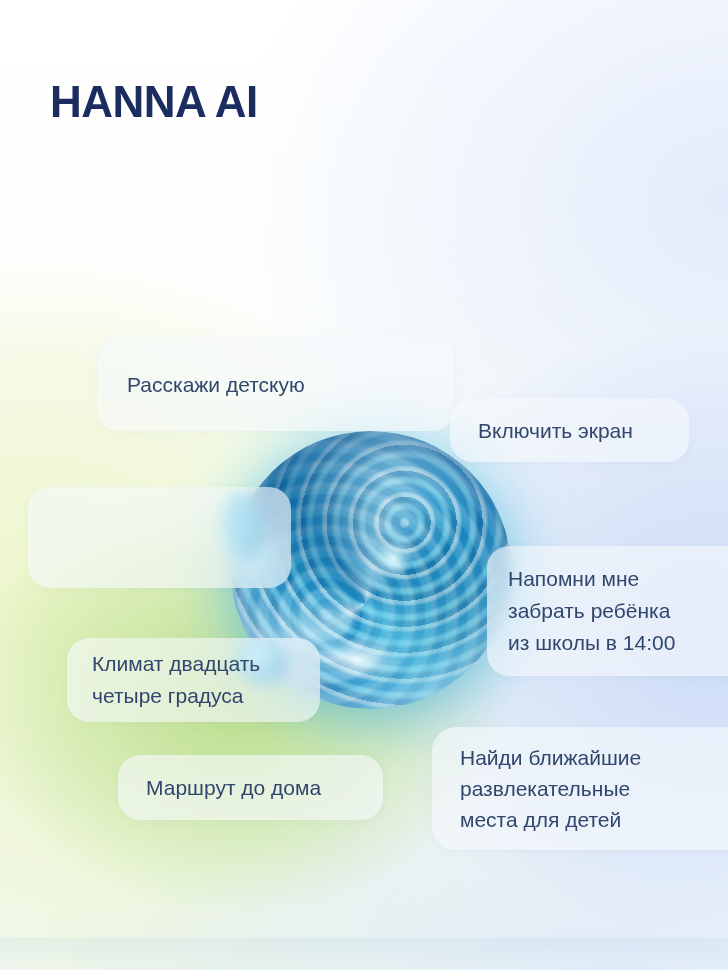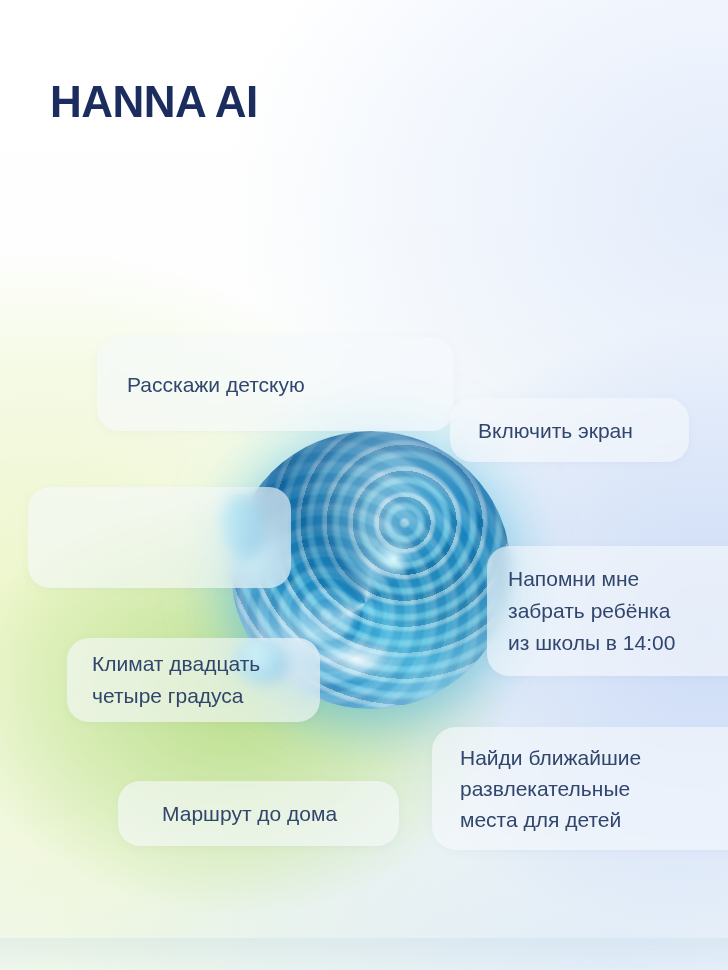--- a/index.html
+++ b/index.html
@@ -47,21 +47,21 @@
   .bubble{position:absolute;display:flex;flex-direction:column;justify-content:center;
     background:rgba(245,249,251,0.62);border-radius:22px;z-index:2;
     -webkit-backdrop-filter:blur(7px);backdrop-filter:blur(7px);
     color:#31466d;font-size:21px;box-shadow:0 2px 10px rgba(90,120,150,0.05);}
   .bubble .line{display:block;white-space:nowrap;}
   .b-story   {left:97px; top:337px;width:327px;height:94px; padding-left:30px;line-height:33px;}
   .b-screen  {left:450px;top:398px;width:211px;height:64px; padding-left:28px;line-height:33px;justify-content:center;}
   .b-music   {left:28px; top:487px;width:238px;height:101px;padding-left:25px;line-height:33px;}
   .b-reminder{left:487px;top:546px;width:241px;height:130px;padding-left:21px;line-height:32px;border-radius:22px 0 0 22px;}
   .b-climate {left:55px; top:638px;width:228px;height:84px; padding-left:25px;line-height:32px;margin-left:12px;}
-  .b-route   {left:118px;top:755px;width:237px;height:65px; padding-left:44px;line-height:33px;margin-top:26px;}
+  .b-route   {left:118px;top:755px;width:237px;height:65px; padding-left:28px;line-height:33px;}
   .b-places  {left:432px;top:727px;width:296px;height:123px;padding-left:28px;line-height:31px;border-radius:24px 0 0 24px;}
   
   .floor-band{position:absolute;left:0;top:938px;width:728px;height:32px;z-index:0;
     background:linear-gradient(180deg,rgba(175,205,222,0.20) 0%,rgba(225,240,246,0.10) 100%);
     border-top:1px solid rgba(170,205,220,0.18);}
 </style>
 </head>
 <body>
 
 <div class="canvas">

